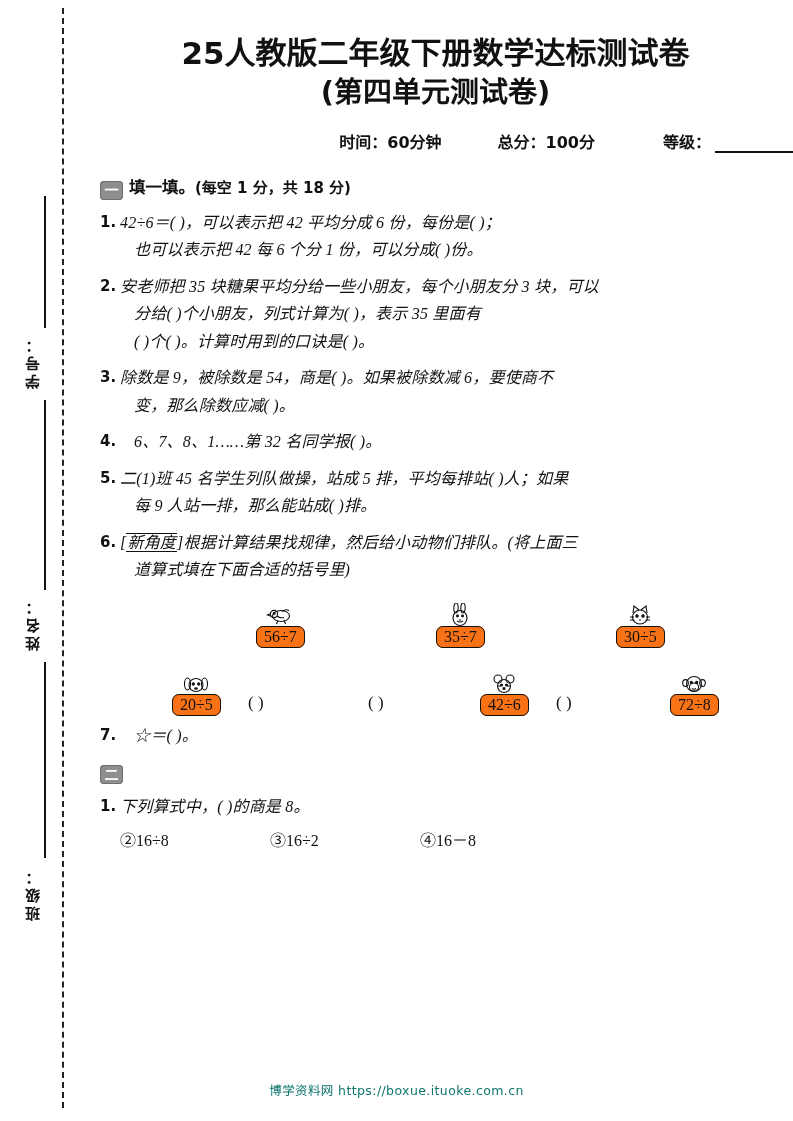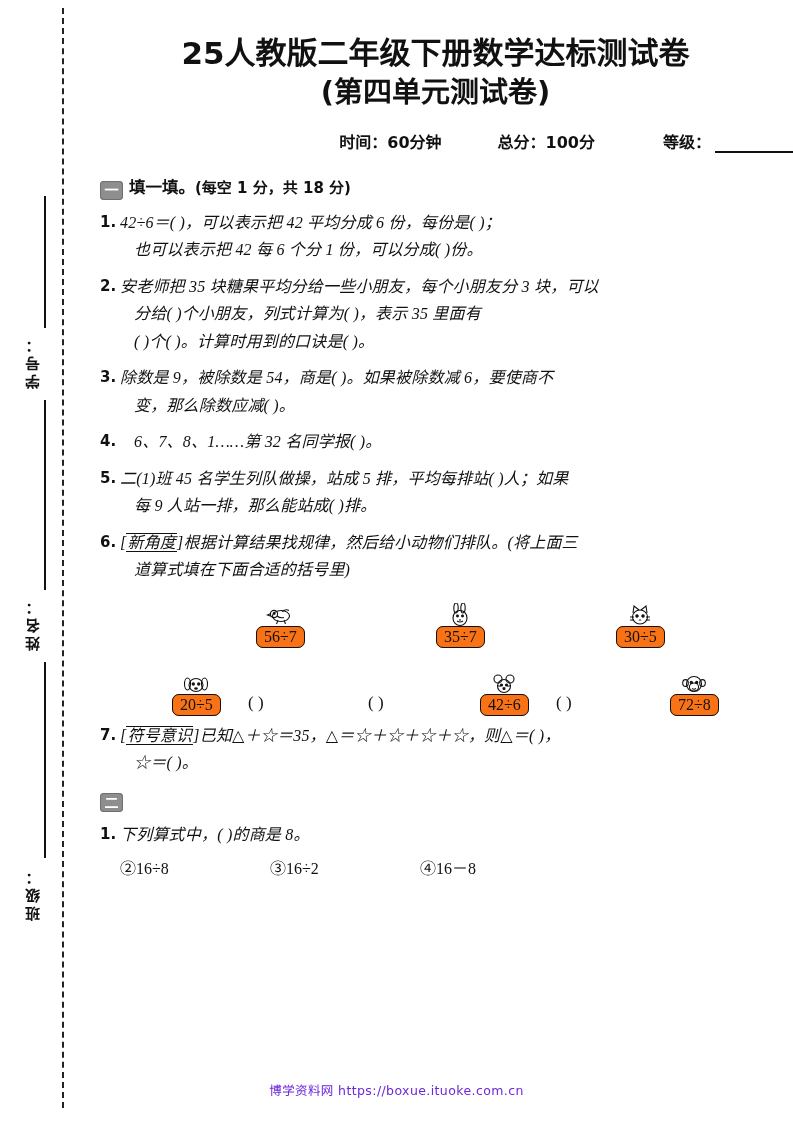--- a/index.html
+++ b/index.html
@@ -87,21 +87,21 @@
   }
   .animal svg{display:block;width:100%;height:100%;}
   .paren{font-size:17px;white-space:nowrap;}
 
   .choices{display:flex;margin-top:6px;padding-left:20px;font-size:16px;}
   .choices .opt{width:150px;white-space:nowrap;}
 
   
   .footer{
     position:absolute;left:0;right:0;bottom:22px;text-align:center;
-    color:#6d28d9;font-size:12.5px;letter-spacing:0.4px;
+    color:#0f766e;font-size:12.5px;letter-spacing:0.4px;
     font-family:"DejaVu Sans","Liberation Sans",sans-serif;
   }
 </style>
 </head>
 <body>
 
 <div class="page">
 
   <div class="margin-col">
     <div class="cut-line"></div>
@@ -290,21 +290,20 @@
                 </g>
               </svg>
           </span>
           <span class="opbox">72÷8</span>
         </div>
       </div>
 
       <div class="q" style="margin-top:2px;">
         <div class="qno">7.</div>
         <div class="qtext">
-          <span class="ln">[<span class="tagbr">符号意识</span>]<span>已知△＋☆＝35，△＝☆＋☆＋☆＋☆，则△＝(        )，</span></span>
           <span class="ln ind">☆＝(        )。</span>
         </div>
       </div>
 
       <div class="sec" style="margin-top:12px;">
         <div class="secbox">二</div>
       </div>
 
       <div class="q">
         <div class="qno">1.</div>

